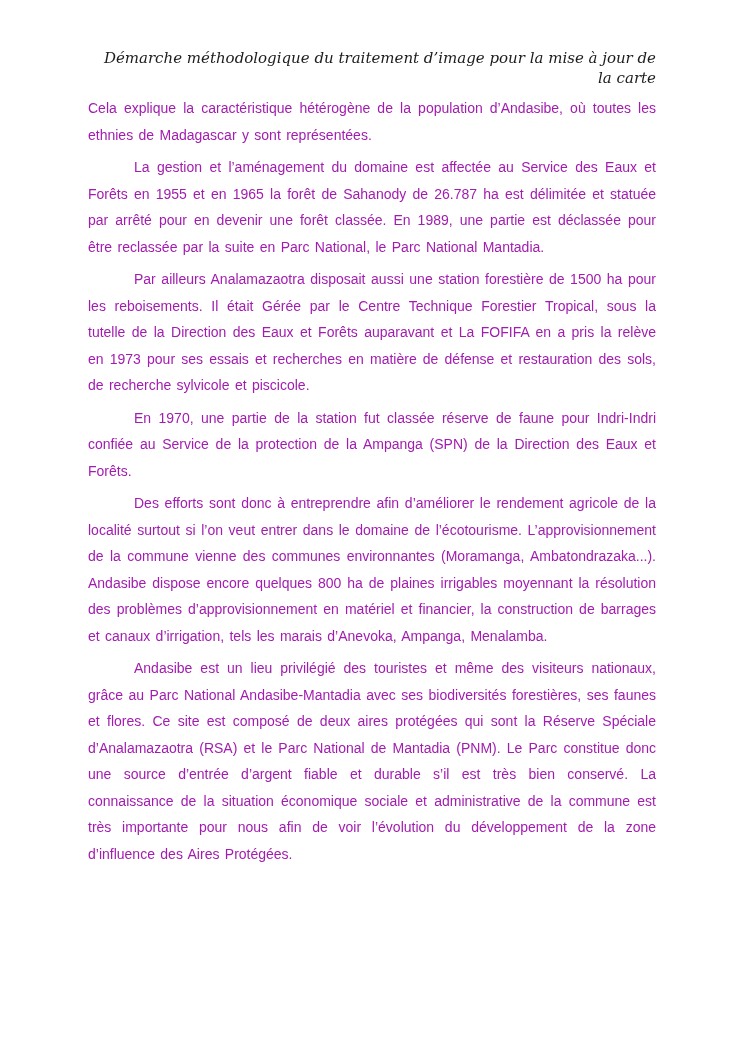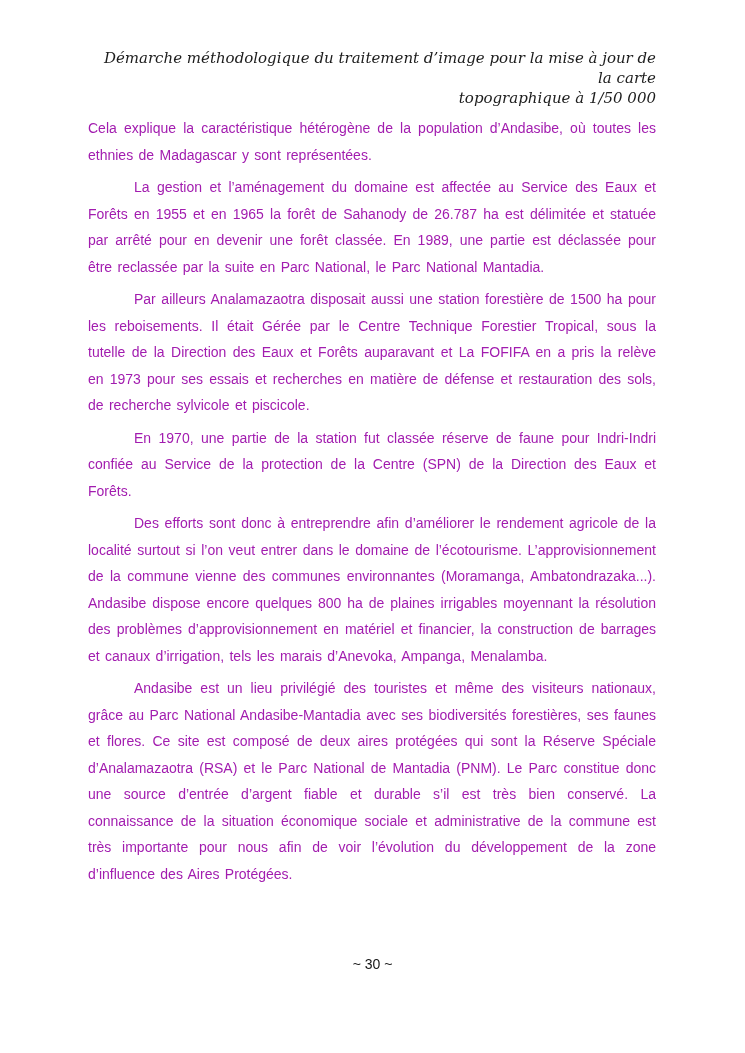--- a/index.html
+++ b/index.html
@@ -47,27 +47,23 @@
     color: #161616;
   }
 </style>
 </head>
 <body>
 
 <div class="page">
   <div class="content">
     <div class="running-header">
       <div class="header-line">Démarche  méthodologique du traitement d’image pour la mise à jour de la carte</div>
-      <div class="header-line">topographique à 1/50 000</div>
     </div>
     <div class="body-text" id="paragraphs">
         <p class="para">Cela explique la caractéristique hétérogène de la population d’Andasibe, où toutes les ethnies de Madagascar y  sont représentées.</p>
         <p class="para indent">La gestion et l’aménagement du domaine est affectée au Service des Eaux et Forêts en 1955 et en 1965 la forêt de Sahanody de 26.787 ha est délimitée et statuée par arrêté pour en devenir une forêt classée. En 1989, une partie est déclassée pour être reclassée par la suite en Parc National, le Parc National Mantadia.</p>
         <p class="para indent">Par ailleurs Analamazaotra disposait aussi une station forestière de 1500 ha pour les reboisements. Il était Gérée par le Centre Technique Forestier Tropical, sous la tutelle de la Direction des Eaux et Forêts auparavant et La FOFIFA en a pris la relève en 1973 pour ses essais et recherches en matière de défense et restauration des sols, de recherche sylvicole et piscicole.</p>
-        <p class="para indent">En 1970, une partie de la station fut classée réserve de faune pour Indri-Indri confiée au Service de la protection de la Centre (SPN) de la Direction des Eaux et Forêts.</p>
+        <p class="para indent">En 1970, une partie de la station fut classée réserve de faune pour Indri-Indri confiée au Service de la protection de la Ampanga (SPN) de la Direction des Eaux et Forêts.</p>
         <p class="para indent">Des efforts sont donc à entreprendre afin d’améliorer le rendement agricole de la localité surtout si l’on veut entrer dans le domaine de l’écotourisme. L’approvisionnement de la commune vienne des communes environnantes (Moramanga, Ambatondrazaka...). Andasibe dispose encore quelques 800 ha de plaines irrigables moyennant la résolution des problèmes d’approvisionnement en matériel et financier, la construction de  barrages et canaux d’irrigation, tels les marais d’Anevoka, Ampanga, Menalamba.</p>
         <p class="para indent">Andasibe est un lieu privilégié des touristes et même des visiteurs nationaux, grâce au Parc National Andasibe-Mantadia avec ses biodiversités forestières, ses faunes et flores. Ce site est composé de deux aires protégées qui sont la Réserve Spéciale d’Analamazaotra (RSA) et le Parc National de Mantadia (PNM). Le Parc constitue donc une source d’entrée d’argent fiable et durable s’il est très bien conservé. La connaissance de la situation économique sociale et administrative de la commune est très importante pour nous afin de voir l’évolution du développement de la zone d’influence des Aires Protégées.</p>
       </div>
   </div>
-  <div class="footer">
-    <span>~ 30 ~</span>
-  </div>
 </div>
 
 </body></html>

